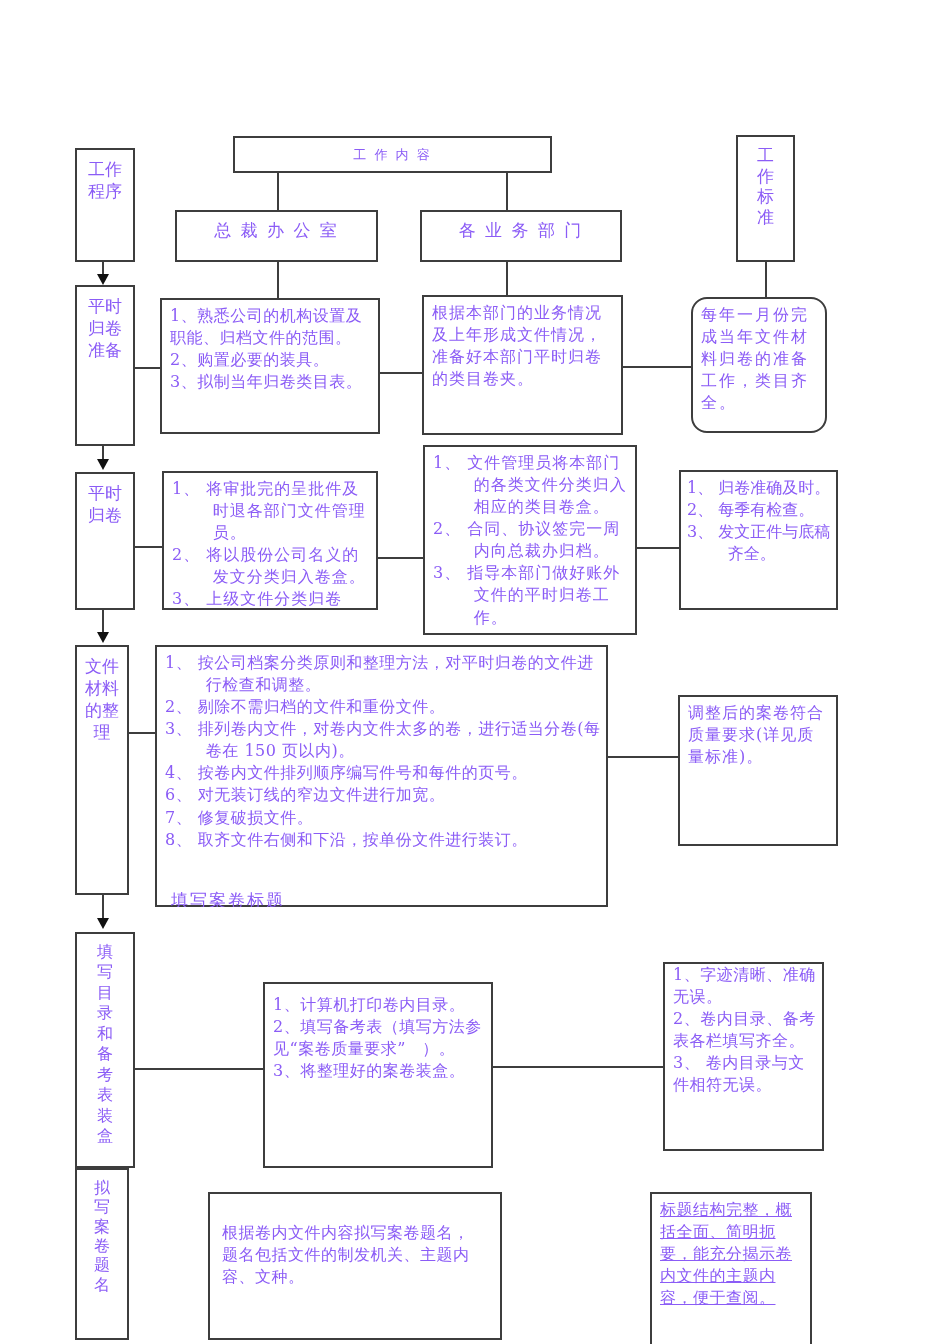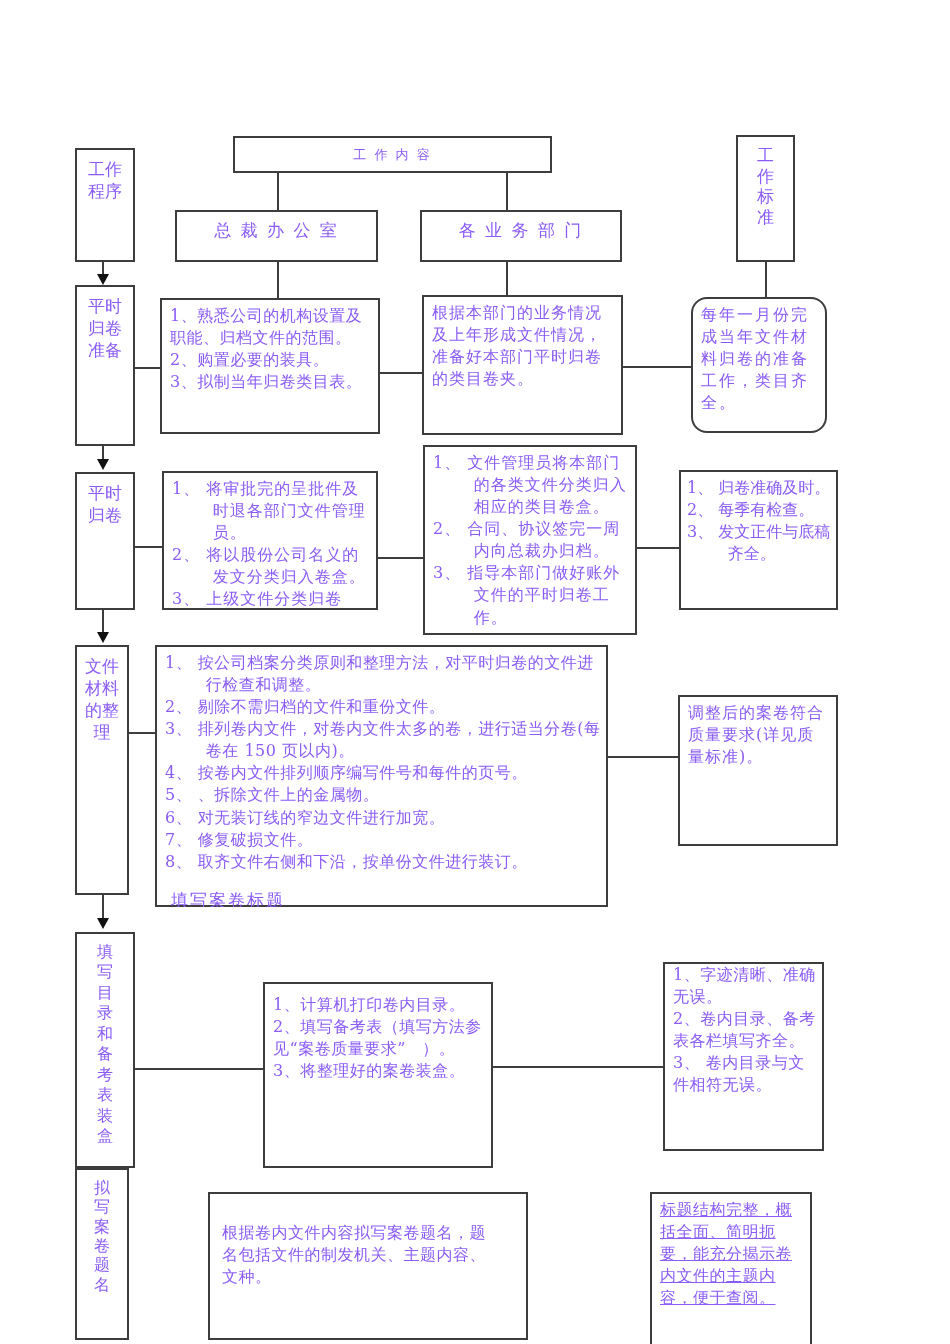--- a/index.html
+++ b/index.html
@@ -117,21 +117,20 @@
   <div class="box stage" style="left:75px;top:645px;width:54px;height:250px;"><span>文件
 材料
 的整
 理</span></div>
 
   <div class="box list hang ls05" style="left:155px;top:645px;width:453px;height:262px;">
     <div class="li">1、 按公司档案分类原则和整理方法，对平时归卷的文件进行检查和调整。</div>
     <div class="li">2、 剔除不需归档的文件和重份文件。</div>
     <div class="li">3、 排列卷内文件，对卷内文件太多的卷，进行适当分卷(每卷在 150 页以内)。</div>
     <div class="li">4、 按卷内文件排列顺序编写件号和每件的页号。</div>
-    <div class="li">5、 、拆除文件上的金属物。</div>
     <div class="li">6、 对无装订线的窄边文件进行加宽。</div>
     <div class="li">7、 修复破损文件。</div>
     <div class="li">8、 取齐文件右侧和下沿，按单份文件进行装订。</div>
     <div class="clipped-note">填写案卷标题</div>
   </div>
 
   <div class="box para ls1" style="left:678px;top:695px;width:160px;height:151px;"><span>调整后的案卷符合质量要求(详见质量标准)。</span></div>
 
   <div class="hline" style="left:129px;top:732px;width:26px;"></div>
   <div class="hline" style="left:608px;top:756px;width:70px;"></div>
@@ -165,17 +164,17 @@
   <div class="hline" style="left:135px;top:1068px;width:128px;"></div>
   <div class="hline" style="left:493px;top:1066px;width:170px;"></div>
 
   <div class="box vstage" style="left:75px;top:1168px;width:54px;height:172px;line-height:1.21;"><span>拟
 写
 案
 卷
 题
 名</span></div>
 
-  <div class="box para ls05" style="left:208px;top:1192px;width:320px;height:148px;padding:28px 28px 0 12px;"><span>根据卷内文件内容拟写案卷题名，题名包括文件的制发机关、主题内容、文种。</span></div>
+  <div class="box para ls05" style="left:208px;top:1192px;width:294px;height:148px;padding:28px 28px 0 12px;"><span>根据卷内文件内容拟写案卷题名，题名包括文件的制发机关、主题内容、文种。</span></div>
 
   <div class="box para ls05" style="left:650px;top:1192px;width:162px;height:177px;text-decoration:underline;"><span>标题结构完整，概括全面、简明扼要，能充分揭示卷内文件的主题内容，便于查阅。</span></div>
 
 </div>
 
 </body></html>

